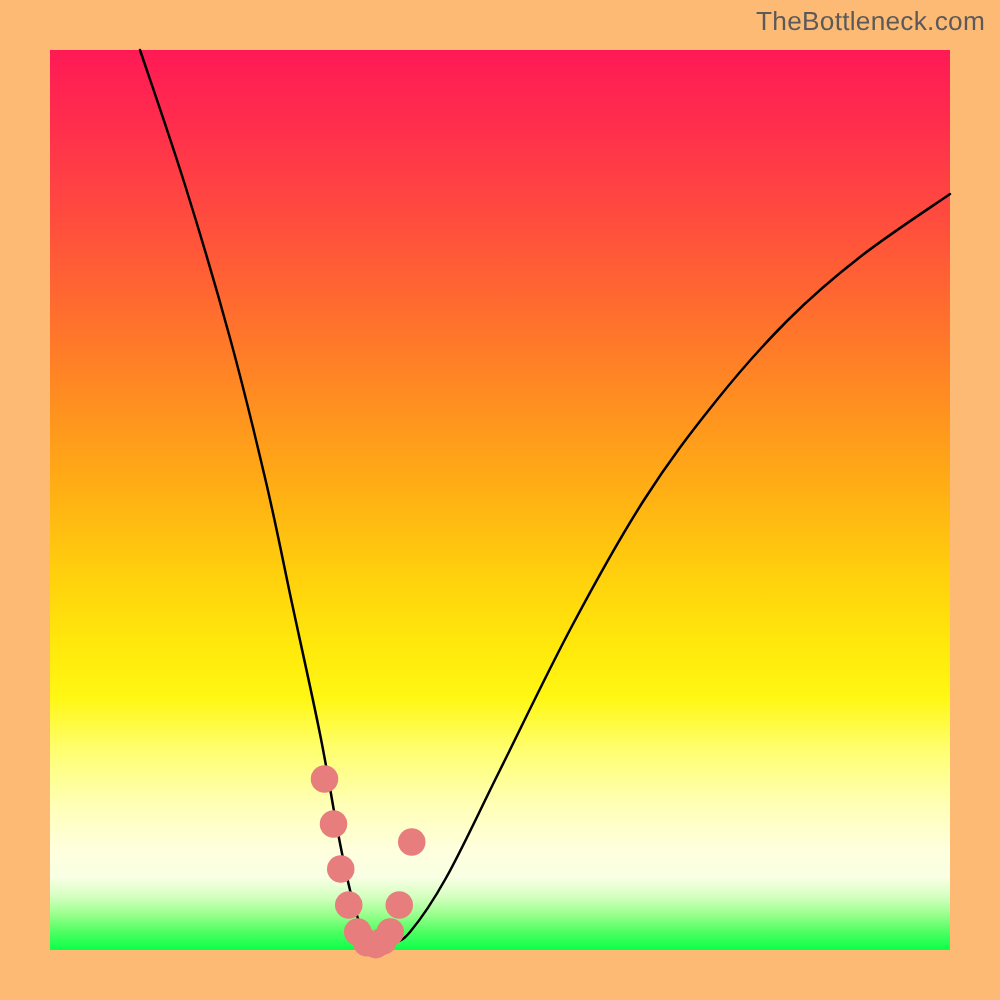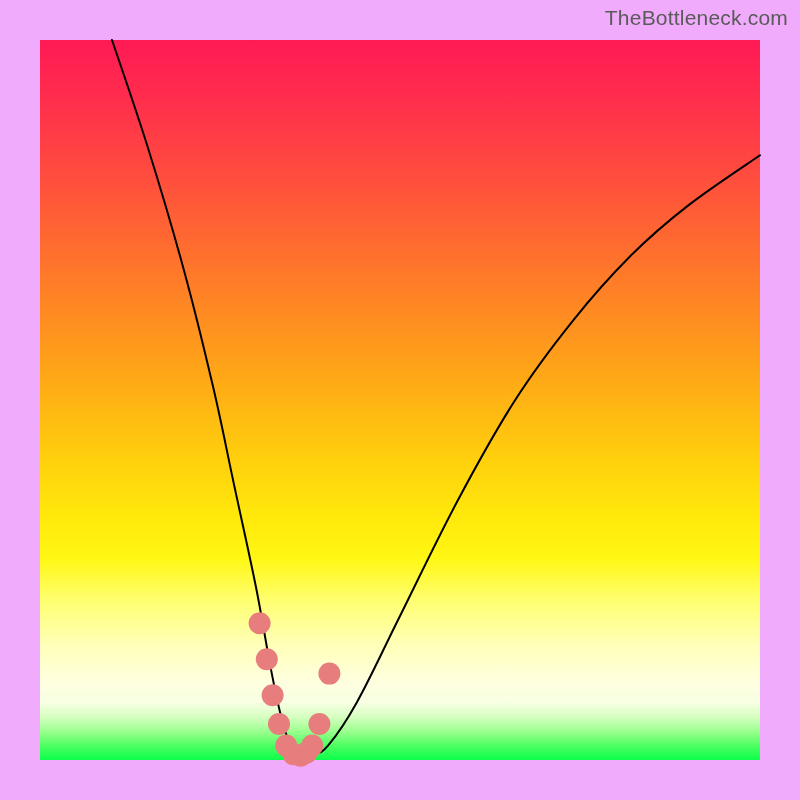--- a/index.html
+++ b/index.html
@@ -8,21 +8,21 @@
     width: 800px;
     height: 800px;
     background: #000;
     font-family: Arial, Helvetica, sans-serif;
     overflow: hidden;
   }
   .frame {
     position: relative;
     width: 800px;
     height: 800px;
-    background: #f0abfc;
+    background: #fdba74;
   }
   .plot-area {
     position: absolute;
     left: 40px;
     top: 40px;
     width: 720px;
     height: 720px;
     
     background: linear-gradient(
       to bottom,

